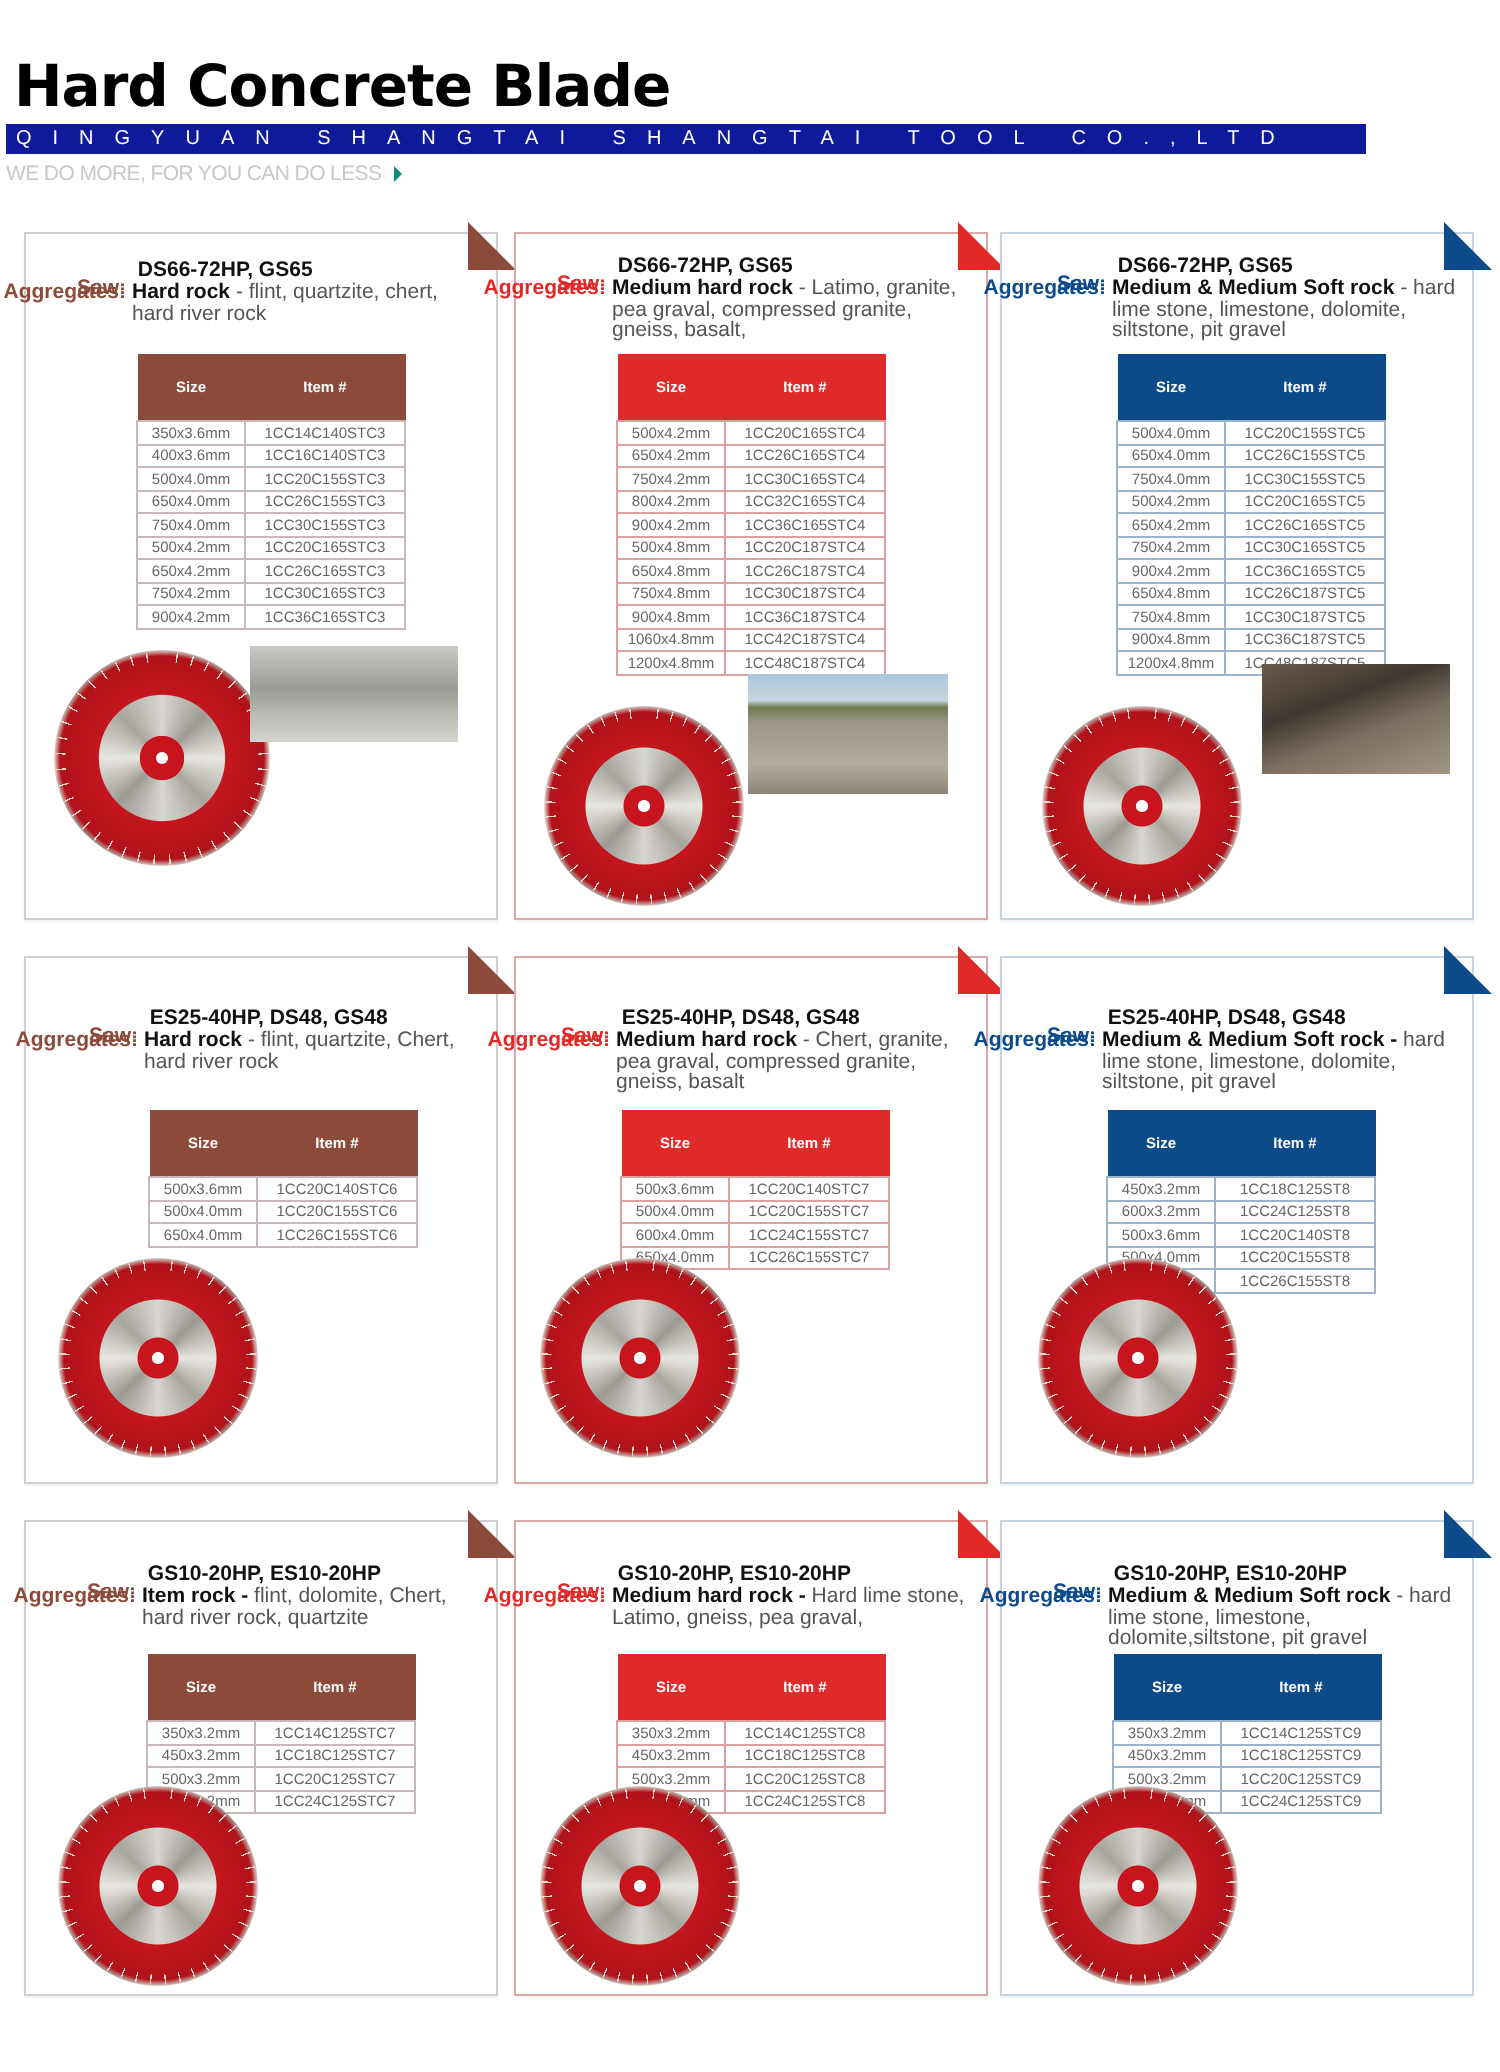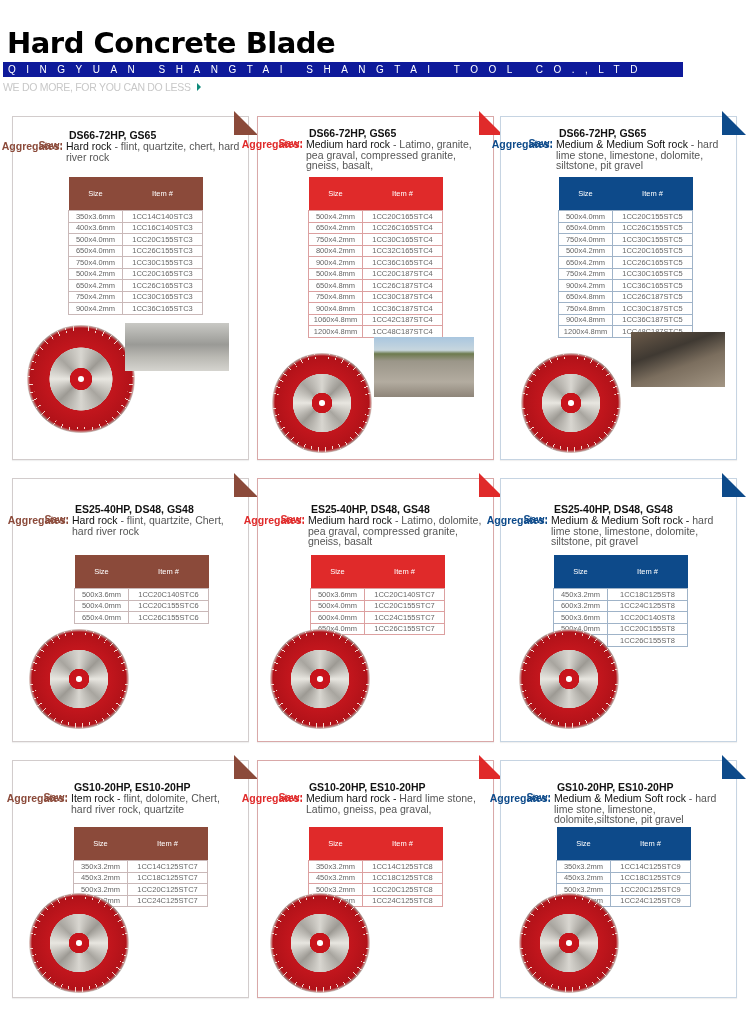--- a/index.html
+++ b/index.html
@@ -33,25 +33,25 @@
   }
   .card.brown { border-color: #d2cccc; }
   .card.red   { border-color: #d9a8a8; }
   .card.blue  { border-color: #c6d4e2; }
   .corner-shape { position: absolute; right: -9px; top: -6px; width: 22px; height: 22px; }
 
   .saw-line { position: absolute; white-space: nowrap; font-size: 10.5px; font-weight: bold; }
   .agg-line { position: absolute; font-size: 10.5px; line-height: 10.5px; }
   .lbl { font-weight: bold; }
   .val { color: #111; font-weight: bold; }
-  .agg-bold { font-weight: normal; color: #111; }
+  .agg-bold { font-weight: bold; color: #111; }
   .agg-rest { color: #555; font-weight: normal; }
 
   table.spec { position: absolute; border-collapse: collapse; font-size: 7.5px; color: #666; }
-  table.spec th { color: #fff; font-weight: normal; font-size: 7.5px; height: 11px; padding: 12px 4px; }
+  table.spec th { color: #fff; font-weight: bold; font-size: 7.5px; height: 11px; padding: 12px 4px; }
   table.spec td { border: 1px solid #c9b8b8; height: 11.5px; text-align: center; padding: 0 3px; white-space: nowrap; }
   .card.blue table.spec td { border-color: #9fb3c8; }
   .card.red table.spec td { border-color: #dca0a0; }
 
   .blade { position: absolute; border-radius: 50%; }
   .photo { position: absolute; }
 </style>
 </head>
 <body>
 
@@ -359,21 +359,21 @@
       <polygon points="0,0 0,22 22,22" fill="#e02a2a"></polygon>
     </svg>
     <div class="saw-line" style="top:24px;right:0;left:0;padding-left:50px;">
       <span class="lbl" style="color:#e02a2a; display:inline-block; width:0; position:relative;">
         <span style="position:absolute; right:3px; white-space:nowrap;">Saw:</span>
       </span>
       <span class="val">ES25-40HP, DS48, GS48</span>
     </div>
     <div class="agg-line" style="top:36px;left:50px;right:8px;">
       <span class="lbl" style="color:#e02a2a; position:absolute; right:100%; margin-right:3px; white-space:nowrap;">Aggregates:</span>
-      <span class="agg-bold">Medium hard rock</span><span class="agg-rest"> - Latimo, dolomite, pea graval, compressed granite, gneiss, basalt</span>
+      <span class="agg-bold">Medium hard rock</span><span class="agg-rest"> - Chert, granite, pea graval, compressed granite, gneiss, basalt</span>
     </div>
     <table class="spec" style="top:76px;left:52px;">
       <thead>
           <tr style="background:#e02a2a">
         <th>Size</th>
         <th>Item #</th>
       </tr>
         </thead>
       <tbody>
           <tr>

